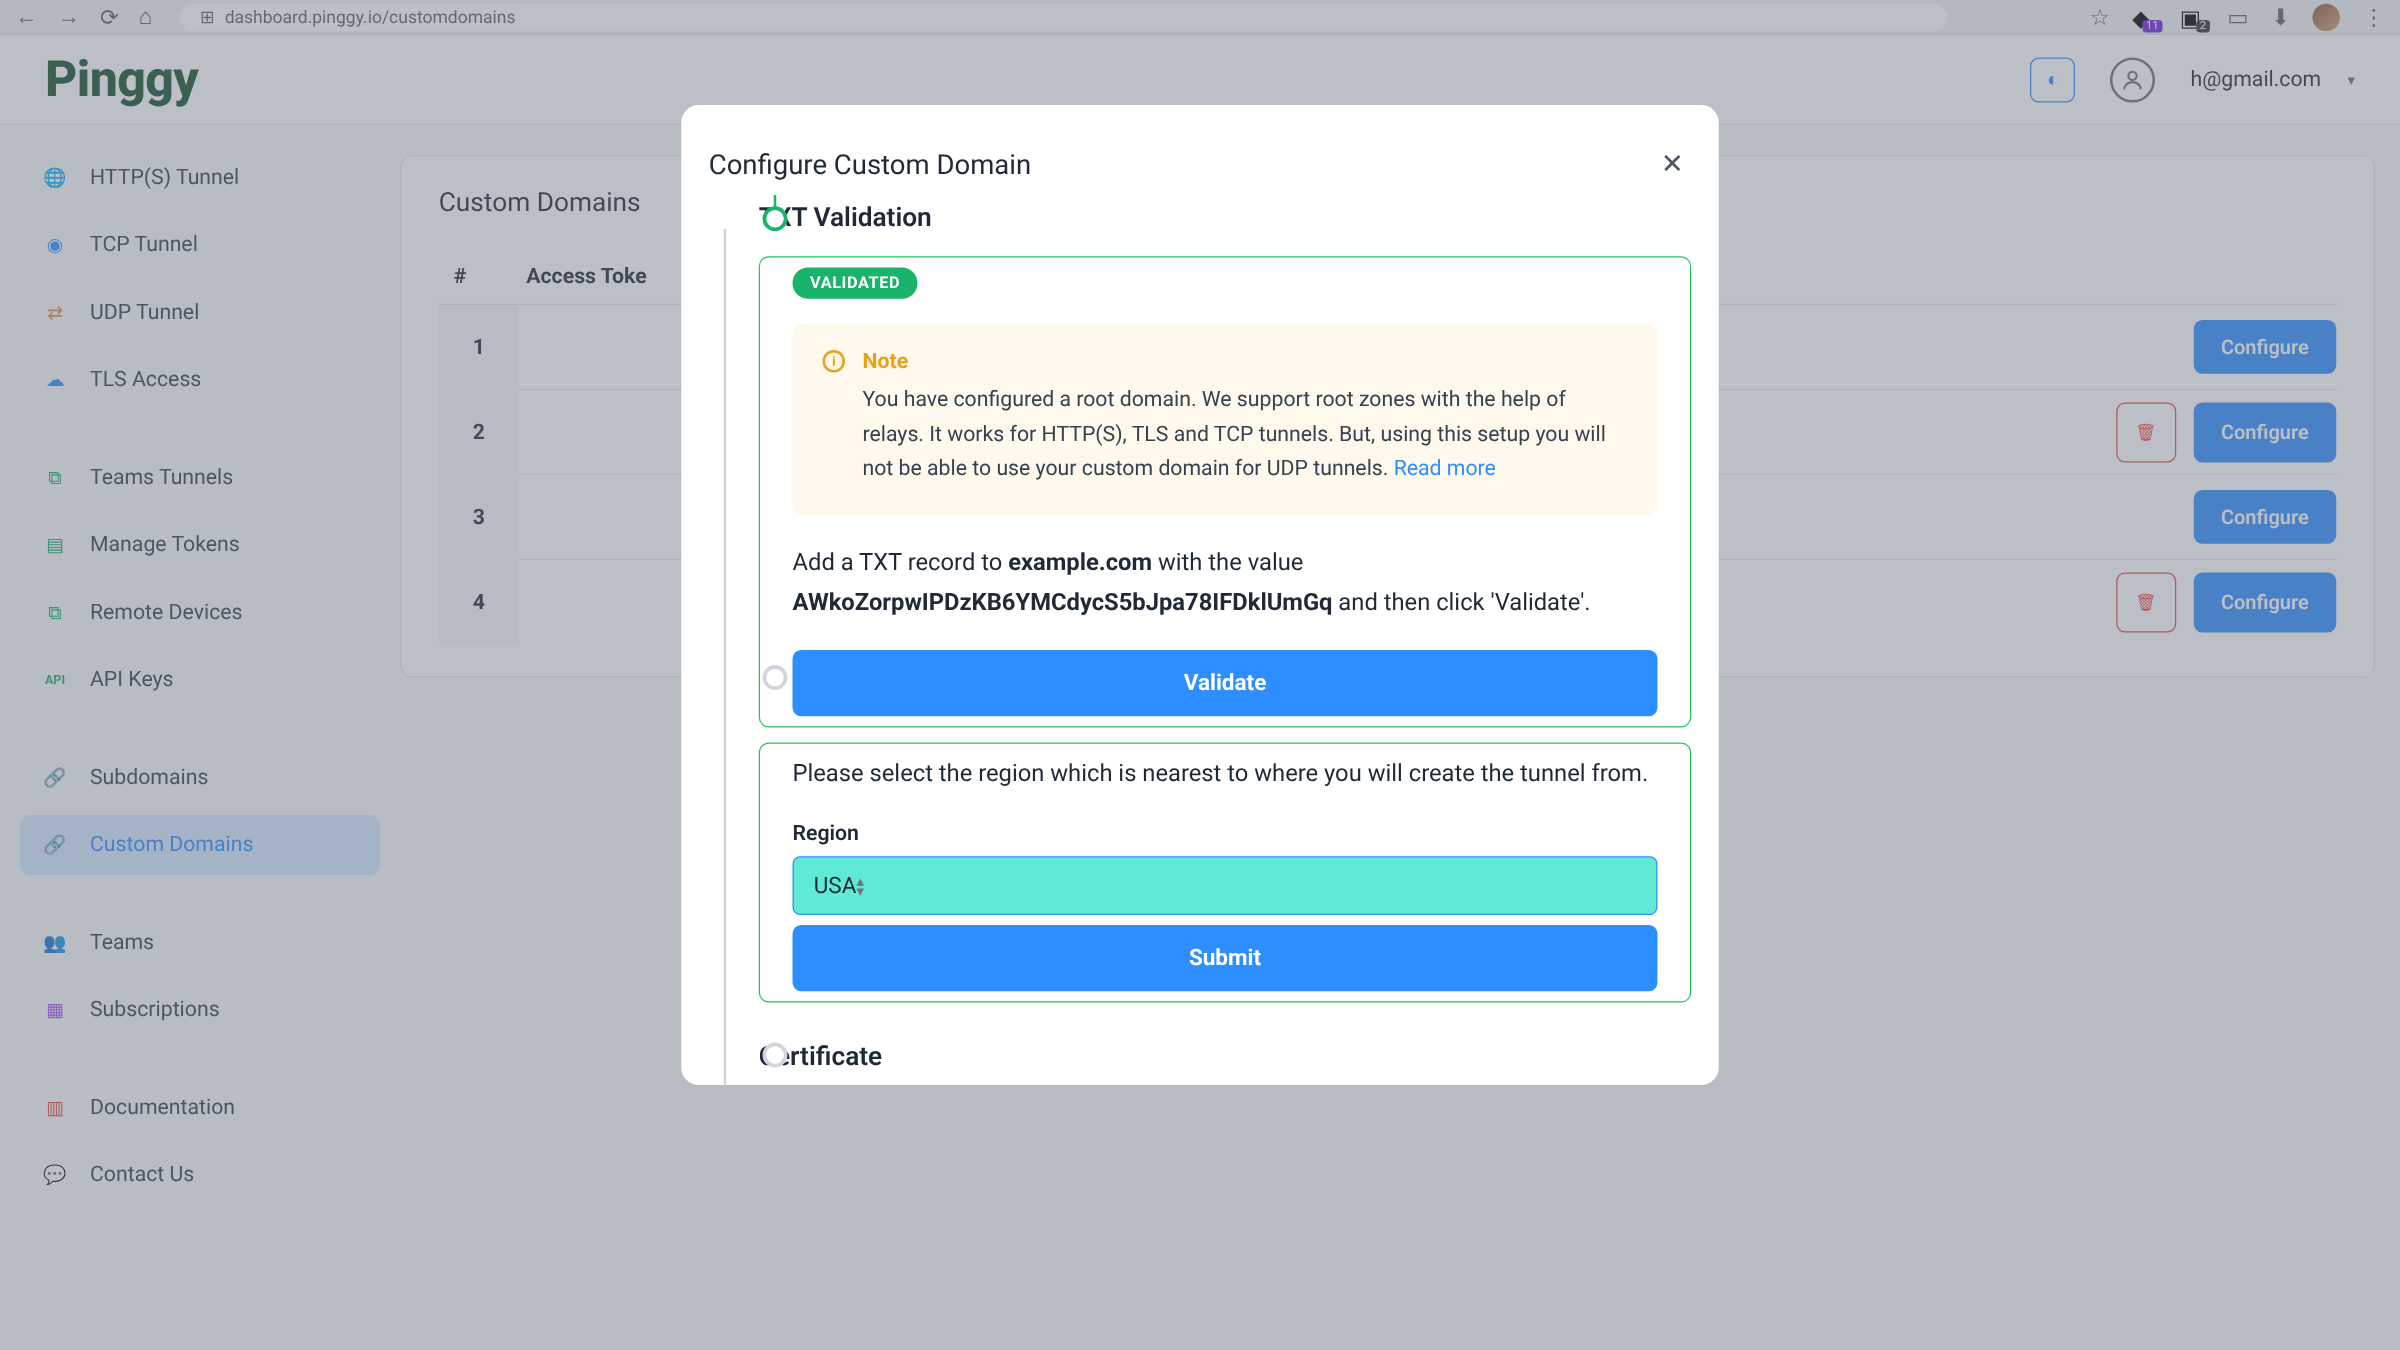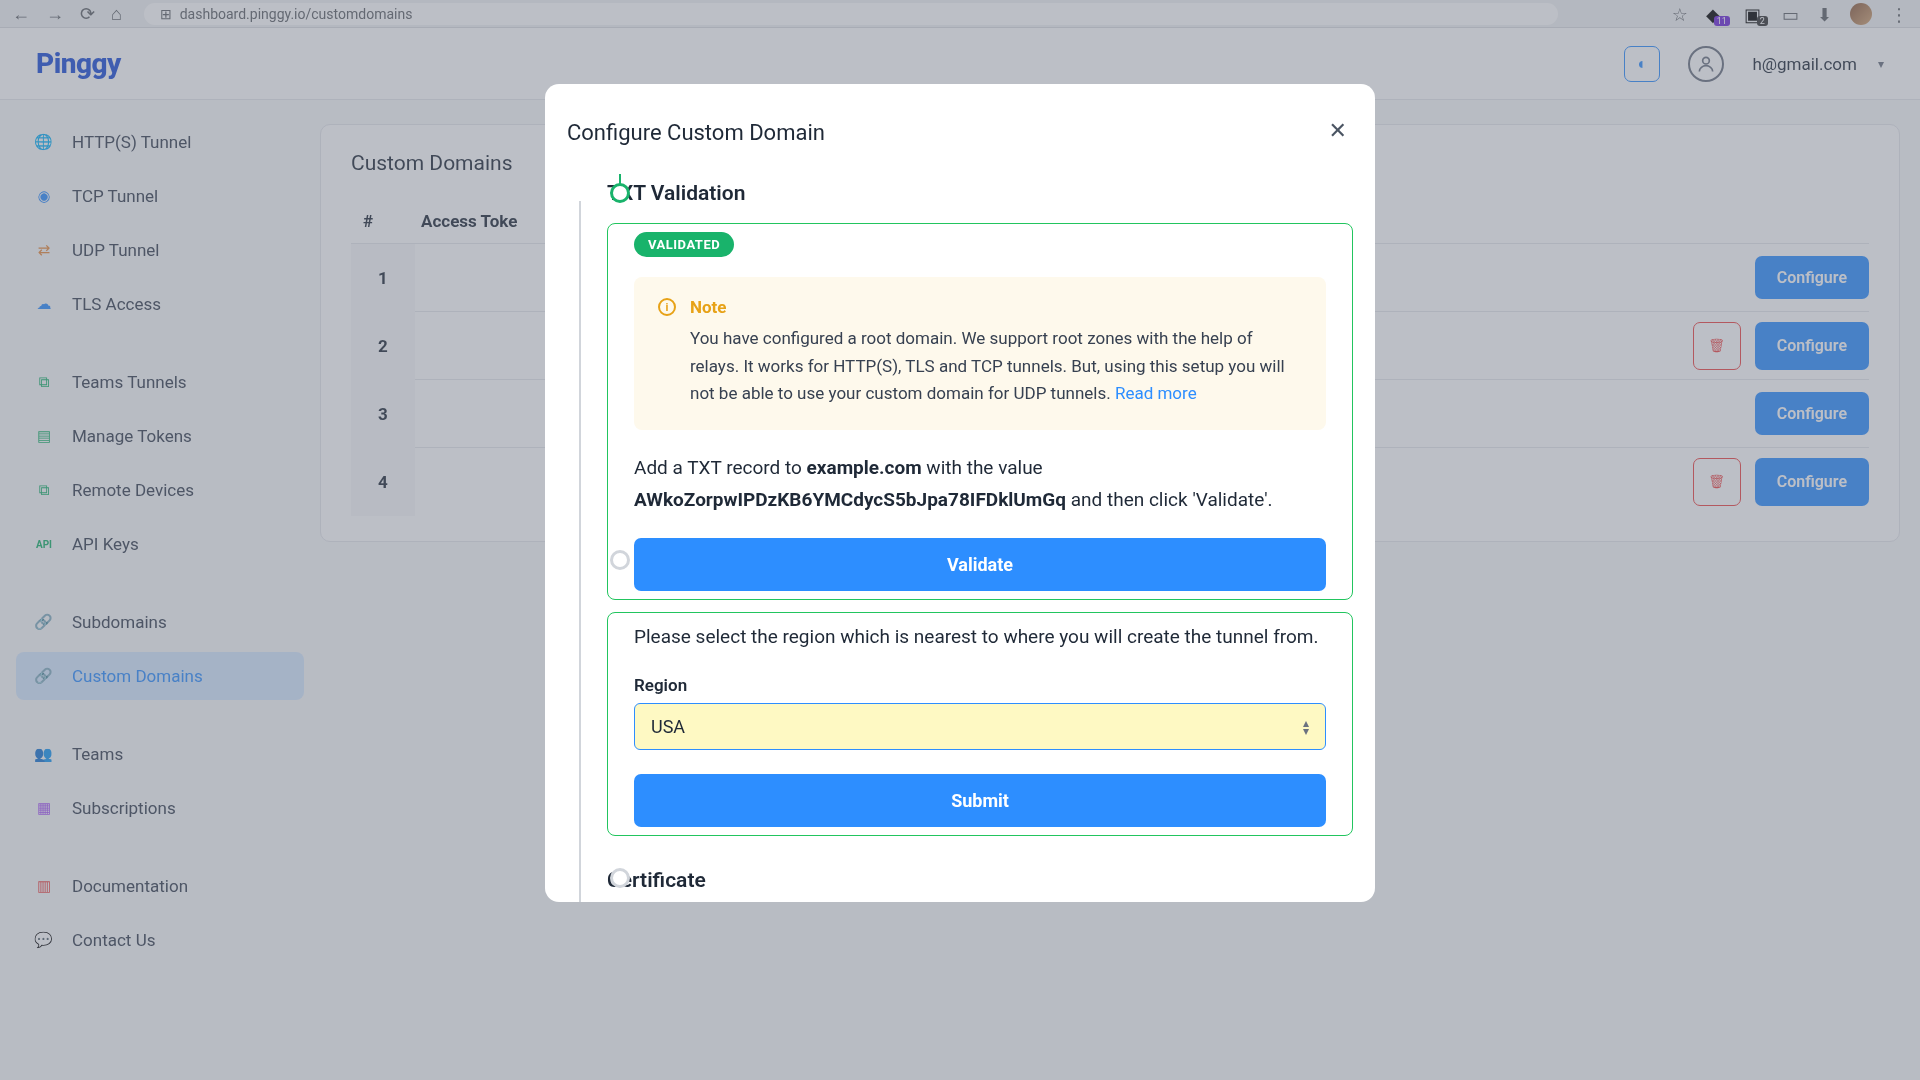--- a/index.html
+++ b/index.html
@@ -10,21 +10,21 @@
 .browser-nav { display: flex; gap: 16px; color: #5f6368; }
 .browser-nav span { font-size: 18px; cursor: pointer; }
 .url-box { flex: 1; background: #fff; border-radius: 20px; padding: 4px 16px; font-size: 14px; color: #5f6368; display:flex; align-items:center; gap:8px; height:22px; margin: 0 350px 0 10px; }
 .browser-icons { position:absolute; right:12px; top:3px; display:flex; gap:18px; align-items:center; }
 .badge-icon { position: relative; width: 20px; height: 20px; }
 .badge-icon .num { position:absolute; bottom:-2px; right:-4px; background:#6d28d9; color:#fff; font-size:9px; padding:0 3px; border-radius:3px; }
 .badge-icon.dark .num { background:#333; }
 
 
 .app-header { height: 72px; background: #fff; display: flex; align-items: center; justify-content: space-between; padding: 0 36px; border-bottom: 1px solid #e5e7eb; }
-.logo { font-size: 28px; font-weight: 800; color: #1d4ed8; letter-spacing: -0.5px; }
+.logo { font-size: 40px; font-weight: 800; color: #14532d; letter-spacing: -0.5px; }
 .header-right { display:flex; align-items:center; gap:28px; }
 .moon-btn { width:36px; height:36px; border:1.5px solid #2d8eff; border-radius:7px; display:flex; align-items:center; justify-content:center; color:#2d8eff; }
 .avatar-circle { width:36px; height:36px; border:2px solid #6b7280; border-radius:50%; display:flex; align-items:center; justify-content:center; color:#6b7280; }
 .user-email { font-size:17px; color:#1f2937; display:flex; align-items:center; gap:21px; }
 .chevron-down { font-size:12px; color:#6b7280; }
 
 
 .app-body { display:flex; height: calc(100% - 100px); }
 .sidebar { width: 320px; padding: 18px 16px; }
 .sidebar-item { display:flex; align-items:center; gap:18px; padding: 14px 18px; border-radius:8px; font-size:17px; color:#374151; cursor:pointer; margin-bottom: 6px; }
@@ -43,21 +43,21 @@
 .col-actions { width:260px; display:flex; justify-content:flex-end; gap:14px; }
 .table-row { display:flex; align-items:center; border-top:1px solid #e5e7eb; padding:0; height:68px; }
 .row-num-box { width:64px; height:68px; display:flex; align-items:center; justify-content:center; font-weight:700; font-size:17px; background:#f7f8f9; color:#1f2937; border-right:0; }
 .row-rest { flex:1; display:flex; align-items:center; padding-left:20px; font-size:17px; color:#1f2937; }
 .btn-configure { background:#2d8eff; color:#fff; border:none; border-radius:7px; padding:12px 22px; font-size:16px; font-weight:600; cursor:pointer; }
 .btn-delete { width:48px; height:48px; border:1.5px solid #ef4444; border-radius:7px; background:#fff; color:#ef4444; display:flex; align-items:center; justify-content:center; cursor:pointer; }
 
 
 .overlay { position:absolute; inset:0; background:rgba(107,114,128,0.45); display:flex; align-items:flex-start; justify-content:center; padding-top:84px; }
 .modal { width:830px; max-height: 980px; background:#fff; border-radius:14px; padding: 36px 22px 0 22px; position:relative; overflow:hidden; }
-.modal-title { font-size:22px; color:#1f2937; margin-bottom:36px; padding-left:0; }
+.modal-title { font-size:22px; color:#1f2937; margin-bottom:18px; padding-left:0; }
 .close-x { position:absolute; top:34px; right:28px; font-size:22px; color:#4b5563; cursor:pointer; background:none; border:none; }
 
 .timeline { position:relative; padding-left:40px; }
 .tl-line { position:absolute; left:12px; top:20px; bottom:0; width:2px; background:#d1d5db; }
 .tl-dot { position:absolute; left:3px; width:20px; height:20px; border-radius:50%; background:#fff; border:3px solid #d1d5db; }
 .tl-dot.done { border-color:#19b36b; }
 .tl-dot.done::before { content:""; position:absolute; inset:3px; }
 .tl-dot.done .stem { position:absolute; left:6px; bottom:14px; width:2px; height:12px; background:#19b36b; }
 
 .step-title { font-size:21px; font-weight:600; color:#1f2937; margin-bottom:18px; }
@@ -71,21 +71,21 @@
 .note-title { color:#e7a217; font-weight:700; font-size:17px; }
 .note-body { color:#374151; font-size:17px; line-height:1.62; padding-left:32px; }
 .note-body a { color:#2d8eff; text-decoration:none; }
 
 .instr { font-size:19px; color:#1f2937; line-height:1.7; margin-bottom:22px; }
 .instr b { font-weight:700; }
 
 .btn-primary { width:100%; background:#2d8eff; color:#fff; border:none; border-radius:7px; padding:16px 0; font-size:18px; font-weight:700; cursor:pointer; }
 
 .label { font-size:17px; font-weight:600; color:#1f2937; margin-bottom:8px; display:block; }
-.select { width:100%; border:1.5px solid #2d8eff; border-radius:6px; padding:12px 16px; font-size:18px; color:#1f2937; background:#fef9c3; margin-bottom:24px; position:relative; display:flex; justify-content:space-between; align-items:center; }
+.select { width:100%; border:1.5px solid #2d8eff; border-radius:6px; padding:12px 16px; font-size:18px; color:#1f2937; background:#5eead4; margin-bottom:8px; position:relative; display:flex; justify-content:flex-start; align-items:center; }
 .select .updn { color:#6b7280; font-size:12px; line-height:8px; }
 
 .cert-title { font-size:21px; font-weight:600; color:#1f2937; padding-bottom:10px; }
 
 
 .ic-blue { color:#2d8eff; }
 .ic-orange { color:#e88b3d; }
 .ic-green { color:#19b36b; }
 .ic-red { color:#ef4444; }
 </style>

